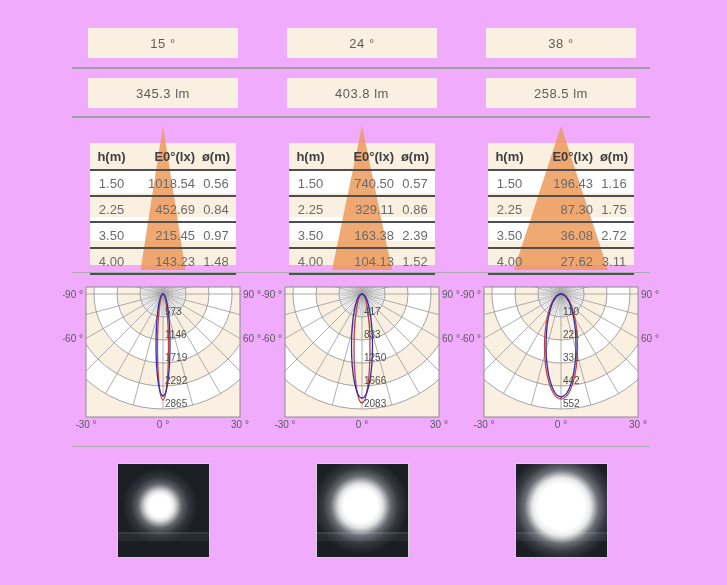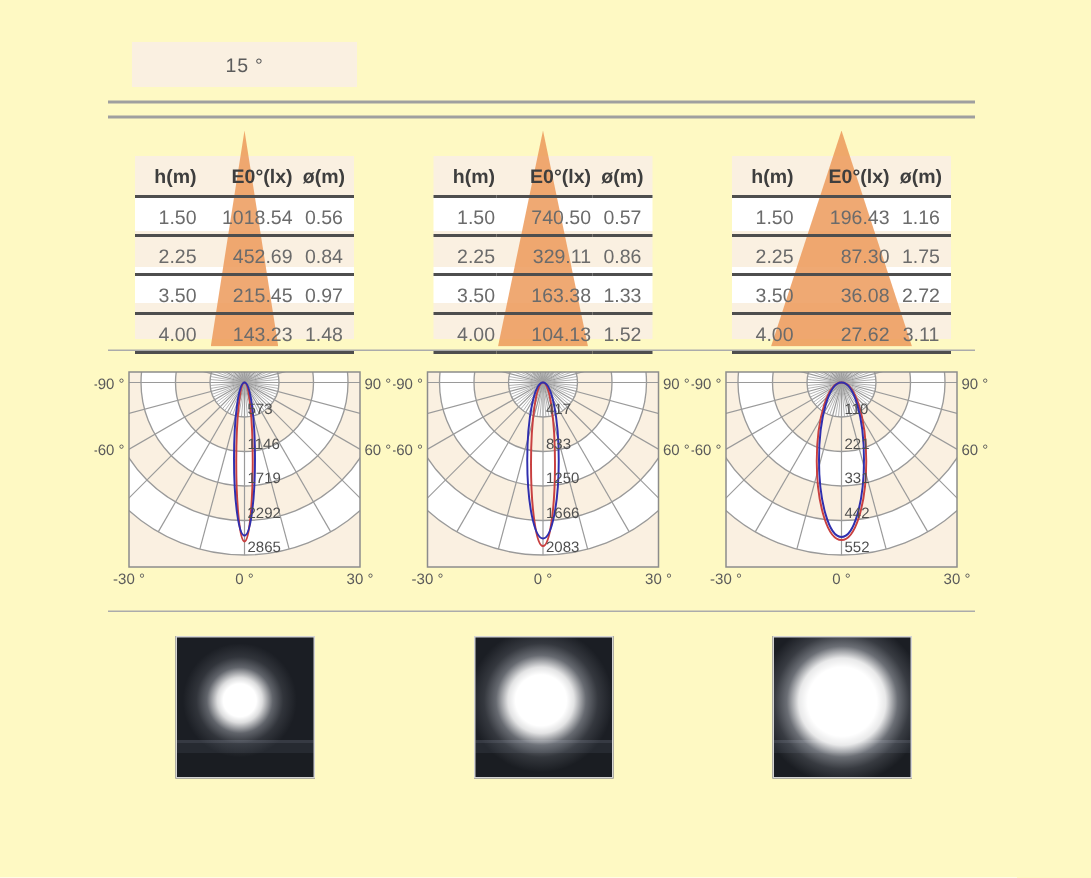--- a/index.html
+++ b/index.html
@@ -1,17 +1,17 @@
 <!DOCTYPE html>
 <html><head>
 <meta charset="utf-8">
 <style>
   html,body{margin:0;padding:0;background:#ffffff;}
   body{width:727px;height:585px;font-family:"Liberation Sans",sans-serif;-webkit-font-smoothing:antialiased;}
-  #page{position:relative;width:727px;height:585px;overflow:hidden;background:#fef9c3;}
+  #page{position:relative;width:727px;height:585px;overflow:hidden;background:#f0abfc;}
 
   .cols{display:flex;margin-left:86px;gap:45px;}
   .cell{width:154px;flex:0 0 154px;}
 
   .row-angle{padding-top:28px;}
   .badge{width:150px;height:30px;margin:0 auto;display:flex;align-items:center;justify-content:center;
          background:#faf0e1;color:#5c5c5c;font-size:13px;letter-spacing:0.5px;}
 
   .divider{width:578px;margin-left:72px;}
   .divider.thick{height:2px;background:#9f9f9f;}
@@ -28,21 +28,21 @@
   .t-stripes{position:absolute;top:25px;left:4px;width:146px;height:122px;z-index:0;}
   .s-h{height:26px;background:#faf0e1;}
   .s-w{height:24px;background:#ffffff;}
   .s-c{height:24px;background:#faf0e1;}
   .cone{position:absolute;top:8px;left:50%;transform:translateX(-50%);z-index:1;
         background:rgba(236,154,90,0.85);clip-path:polygon(50% 0,100% 100%,0 100%);}
   .ptable{position:absolute;top:25px;left:4px;width:146px;z-index:2;
           border-collapse:collapse;table-layout:fixed;font-size:13px;color:#6b6b6b;}
   .ptable th{height:24px;border-bottom:2px solid #4e4e4e;font-weight:bold;color:#3e3e3e;font-size:13px;}
   .ptable td{height:22px;border-bottom:2px solid #4e4e4e;}
-  .ptable th.c1,.ptable td.c1{text-align:right;padding-left:2px;}
+  .ptable th.c1,.ptable td.c1{text-align:center;padding-left:2px;}
   .ptable th.c2,.ptable td.c2{text-align:right;}
   .ptable th.c3,.ptable td.c3{text-align:center;margin-left:22px;}
 
   
   .row-polar{margin-top:12px;}
   .polar{display:block;margin-left:-23px;}
   .frame{stroke:#8c8c8c;stroke-width:1;}
   .curve-blue{stroke:#2f2fae;stroke-width:1.3;}
   .curve-red{stroke:#c84040;stroke-width:1.3;}
   .ringlab{font-size:10px;fill:#4f4f4f;}
@@ -63,24 +63,41 @@
 </style>
 </head>
 <body>
 
 <div id="page">
 
   <div class="cols row-angle">
     <div class="cell">
         <div class="badge">15 °</div>
       </div>
+    <div class="cell">
+        <div class="badge">24 °</div>
+      </div>
+    <div class="cell">
+        <div class="badge">38 °</div>
+      </div>
   </div>
 
   <div id="divA" class="divider thick"></div>
 
+  <div class="cols row-lumen">
+    <div class="cell">
+        <div class="badge">345.3 lm</div>
+      </div>
+    <div class="cell">
+        <div class="badge">403.8 lm</div>
+      </div>
+    <div class="cell">
+        <div class="badge">258.5 lm</div>
+      </div>
+  </div>
 
   <div id="divB" class="divider thick"></div>
 
   <div class="cols row-tables">
 
     <div class="cell">
       <div class="t-stripes">
         <div class="s-h"></div>
           <div class="s-w"></div>
           <div class="s-c"></div>
@@ -151,21 +168,21 @@
           <td class="c3">0.57</td>
         </tr>
         <tr>
           <td class="c1">2.25</td>
           <td class="c2">329.11</td>
           <td class="c3">0.86</td>
         </tr>
         <tr>
           <td class="c1">3.50</td>
           <td class="c2">163.38</td>
-          <td class="c3">1.33</td>
+          <td class="c3">2.39</td>
         </tr>
         <tr>
           <td class="c1">4.00</td>
           <td class="c2">104.13</td>
           <td class="c3">1.52</td>
         </tr>
       </tbody>
         </table>
     </div>
 

